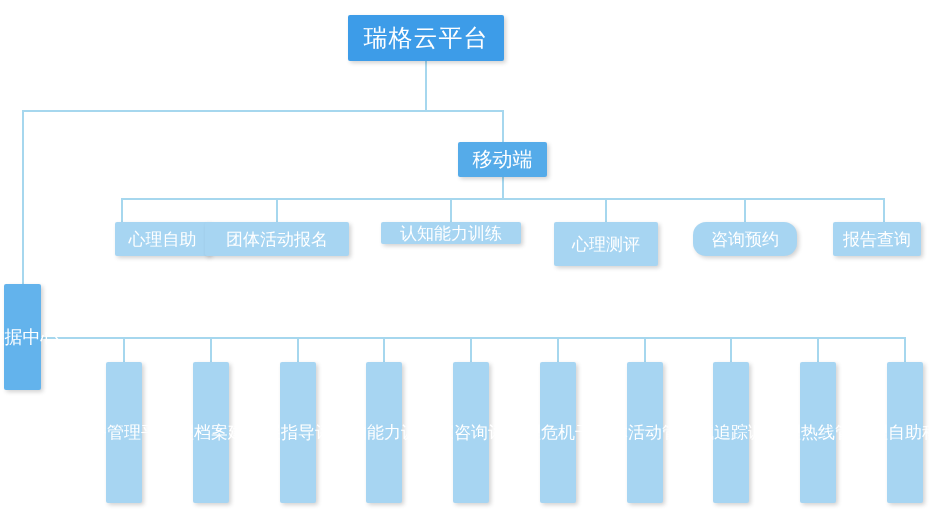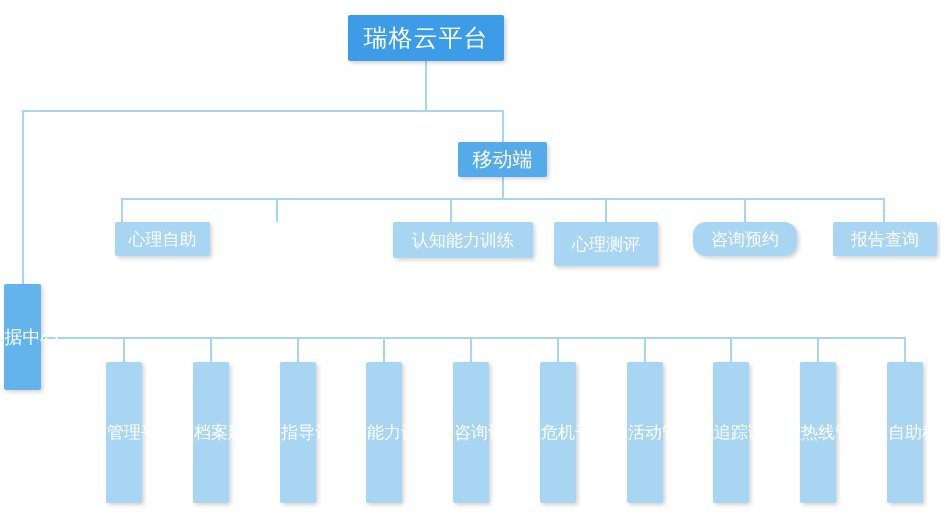--- a/index.html
+++ b/index.html
@@ -48,24 +48,25 @@
   <div class="line vline" style="left:644px;top:337px;height:25px;"></div>
   <div class="line vline" style="left:730px;top:337px;height:25px;"></div>
   <div class="line vline" style="left:817px;top:337px;height:25px;"></div>
   <div class="line vline" style="left:904px;top:337px;height:25px;"></div>
 
   <div class="node root" style="left:348px;top:15px;width:156px;height:46px;">瑞格云平台</div>
 
   <div class="node mobile" style="left:458px;top:142px;width:89px;height:35px;">移动端</div>
 
   <div class="node child-h" style="left:75px;top:222px;width:95px;height:34px;margin-left:40px;">心理自助</div>
-  <div class="node child-h" style="left:393px;top:222px;width:140px;height:36px;">认知能力训练</div>
+  <div class="node child-h" style="left:205px;top:222px;width:144px;height:34px;">团体活动报名</div>
+  <div class="node child-h" style="left:381px;top:222px;width:140px;height:22px;">认知能力训练</div>
   <div class="node child-h" style="left:554px;top:222px;width:104px;height:44px;">心理测评</div>
   <div class="node child-h" style="left:693px;top:222px;width:104px;height:34px;border-radius:13px;">咨询预约</div>
-  <div class="node child-h" style="left:833px;top:222px;width:104px;height:34px;">报告查询</div>
+  <div class="node child-h" style="left:833px;top:222px;width:88px;height:34px;">报告查询</div>
 
   <div class="node datacenter vert" style="left:4px;top:284px;width:37px;height:106px;">
       <span class="vc">数</span>
       <span class="vc">据</span>
       <span class="vc">中</span>
       <span class="vc">心</span>
     </div>
 
   <div class="node child-v vert" style="left:106px;top:362px;width:36px;height:141px;">
       <span class="vc">业</span>

